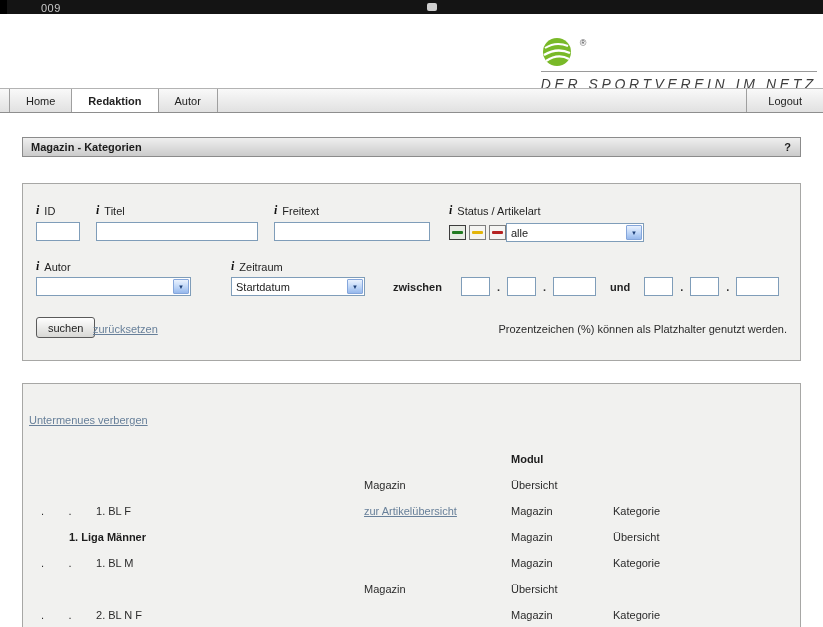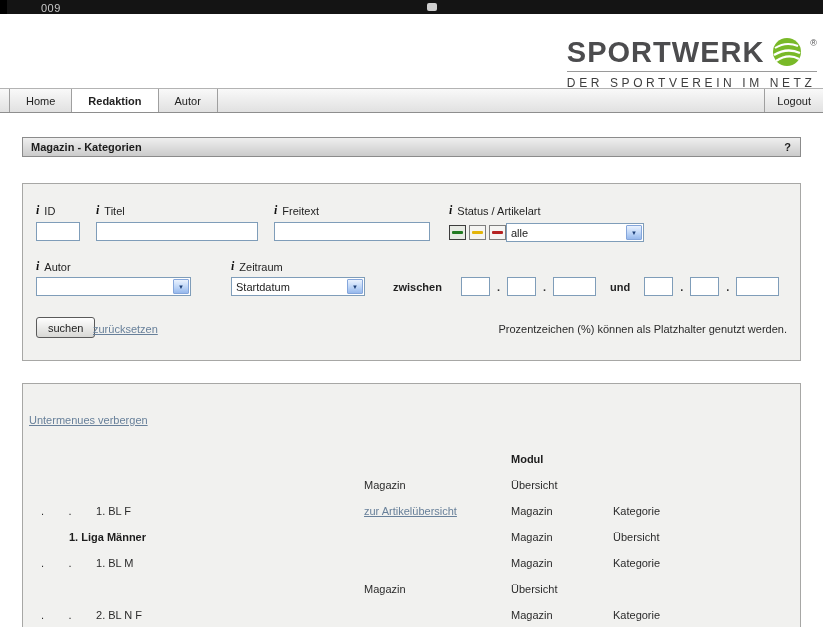--- a/index.html
+++ b/index.html
@@ -14,34 +14,34 @@
   .topbar-notch { position:absolute; left:427px; top:3px; width:10px; height:8px; background:#cfcfcf; border-radius:2px; }
   .left-strip { position:absolute; left:0; top:0; width:7px; height:88px; background:#000; }
 
   
   .header { position:absolute; left:0; top:14px; width:823px; height:74px; background:#fff; }
   .brand { position:absolute; right:6px; top:22px; }
   .brand-row { display:flex; align-items:center; gap:7px; }
   .brand-name { font-size:29px; font-weight:bold; letter-spacing:1px; color:#4c4c4e; line-height:32px; }
   .brand-reg { font-size:9px; color:#4c4c4e; align-self:flex-start; margin-top:2px; }
   .brand-rule { height:1px; background:#9a9a9a; margin:3px 0 4px 0; }
-  .brand-tagline { font-size:12px; letter-spacing:3.6px; color:#3d3d3d; white-space:nowrap; }
+  .brand-tagline { font-size:14px; letter-spacing:3.6px; color:#3d3d3d; white-space:nowrap;font-style:italic; }
 
   
   .tabbar {
     position:absolute; left:0; top:88px; width:823px; height:25px;
     background:linear-gradient(#f9f9f9,#e1e1e1);
     border-top:1px solid #b3b3b3; border-bottom:1px solid #8e8e8e;
     display:flex; align-items:stretch;
   }
   .tabs { display:flex; margin-left:9px; height:100%; }
   .tab { display:flex; align-items:center; padding:0 16px; border-right:1px solid #9f9f9f; color:#222; cursor:pointer;text-align:right; }
   .tab:first-child { border-left:1px solid #9f9f9f; }
   .tab.active { background:#fff; font-weight:bold; }
-  .logout { margin-left:auto; border-left:1px solid #9f9f9f; padding:0 12px; display:flex; align-items:center; cursor:pointer; }
+  .logout { margin-left:auto; border-left:1px solid #9f9f9f; padding:0 21px; display:flex; align-items:center; cursor:pointer; }
 
   
   .pagebar {
     position:absolute; left:22px; top:137px; width:779px; height:20px;
     background:linear-gradient(#efefef,#cbcbcb);
     border:1px solid #8b8b8b; display:flex; align-items:center;
   }
   .pagebar-title { font-weight:bold; padding-left:8px; color:#1c1c1c; }
   .pagebar-help { margin-left:auto; padding-right:9px; font-weight:bold; cursor:pointer; color:#1c1c1c; }
 
@@ -102,21 +102,20 @@
 
   <div class="topbar">
     <span class="topbar-text">009</span>
     <span class="topbar-notch"></span>
   </div>
   <div class="left-strip"></div>
 
   <div class="header">
     <div class="brand">
       <div class="brand-row">
-        <span class="brand-name">SPORTWERK</span>
         <svg class="brand-logo" width="32" height="32" viewBox="0 0 32 32">
           <circle cx="16" cy="16" r="14" fill="#79b928"></circle>
           <path d="M3 19 Q16 11 29 17" stroke="#ffffff" stroke-width="2.4" fill="none"></path>
           <path d="M5 25 Q17 17 28 23" stroke="#ffffff" stroke-width="2.2" fill="none"></path>
           <path d="M4 12 Q15 5 27 10" stroke="#ffffff" stroke-width="2.0" fill="none"></path>
         </svg>
         <span class="brand-reg">®</span>
       </div>
       <div class="brand-rule"></div>
       <div class="brand-tagline">DER SPORTVEREIN IM NETZ</div>

